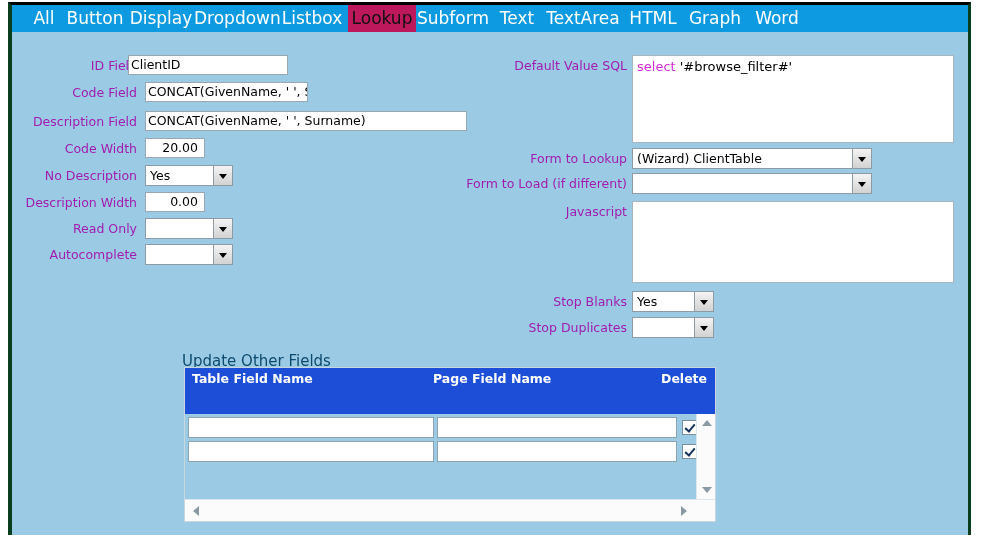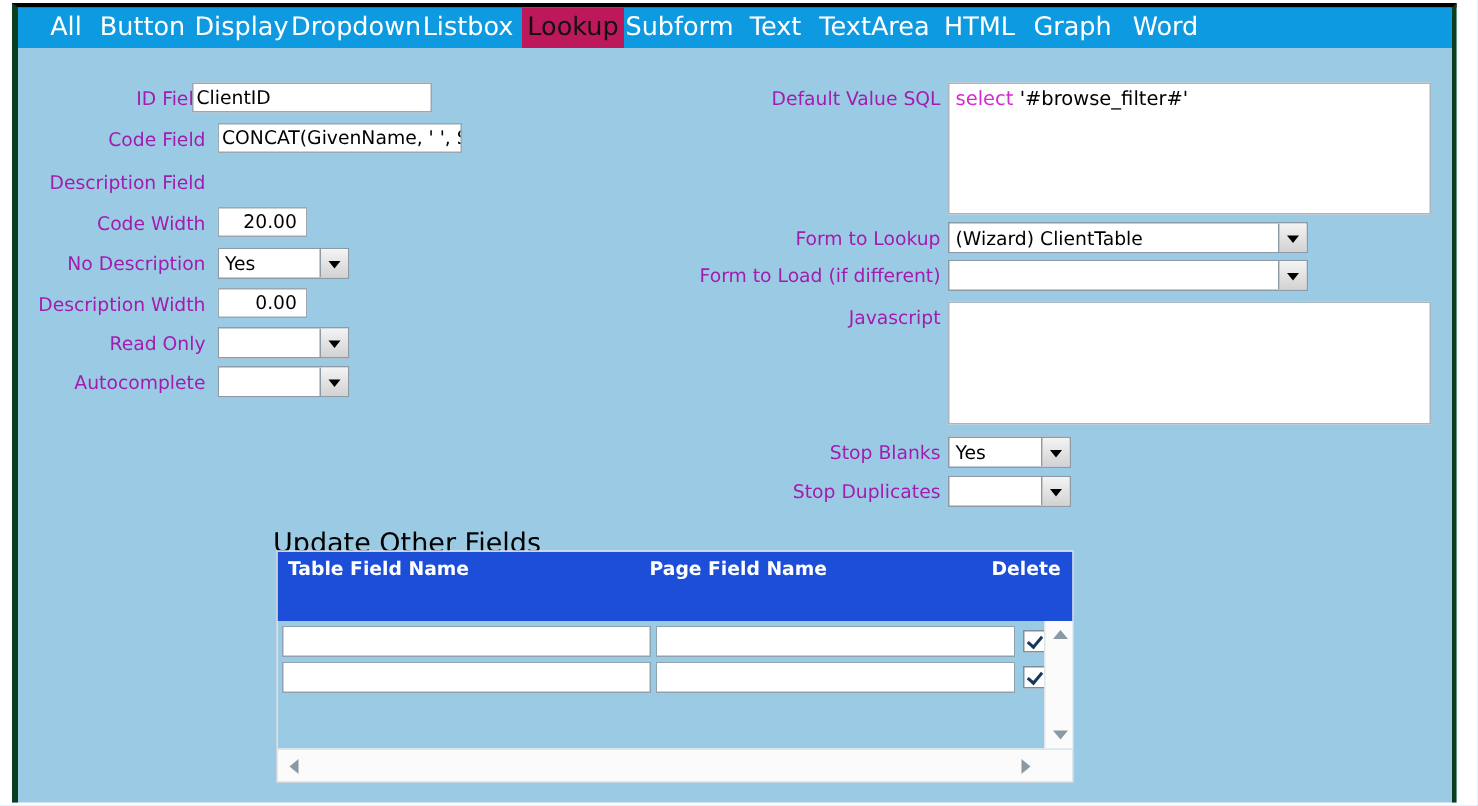--- a/index.html
+++ b/index.html
@@ -127,22 +127,22 @@
     font-size: 13px;
     color: #000000;
     padding: 3px 4px;
     overflow: hidden;
   }
   .kw { color: #d42ad4; }
 
   
   #uof-title {
     position: absolute;
-    font-size: 18px;
-    color: #000000;
+    font-size: 15px;
+    color: #0c4a6e;
   }
   #grid {
     position: absolute;
     background: #ffffff;
     border: 1px solid #c9d6de;
     box-sizing: border-box;
     overflow: hidden;
   }
   #grid-head {
     position: absolute;
@@ -235,20 +235,21 @@
     <div class="tab" style="left:734px; width:62px;">Word</div>
   </div>
 
   <div class="lbl" style="left:0;   top:52px;  width:125px;">ID Field</div>
   <div class="txt" style="left:116px; top:50px; width:160px;">ClientID</div>
 
   <div class="lbl" style="left:0;   top:79px;  width:125px;">Code Field</div>
   <div class="txt" style="left:133px; top:77px; width:163px;">CONCAT(GivenName, ' ', Su</div>
 
   <div class="lbl" style="left:0;   top:108px; width:125px;">Description Field</div>
+  <div class="txt" style="left:133px; top:106px; width:322px;">CONCAT(GivenName, ' ', Surname)</div>
 
   <div class="lbl" style="left:0;   top:135px; width:125px;">Code Width</div>
   <div class="txt num" style="left:133px; top:133px; width:60px;">20.00</div>
 
   <div class="lbl" style="left:0;   top:162px; width:125px;">No Description</div>
   <div class="sel" style="left:133px; top:160px; width:88px;">
     <div class="val">Yes</div>
     <div class="btn"></div>
   </div>
 

